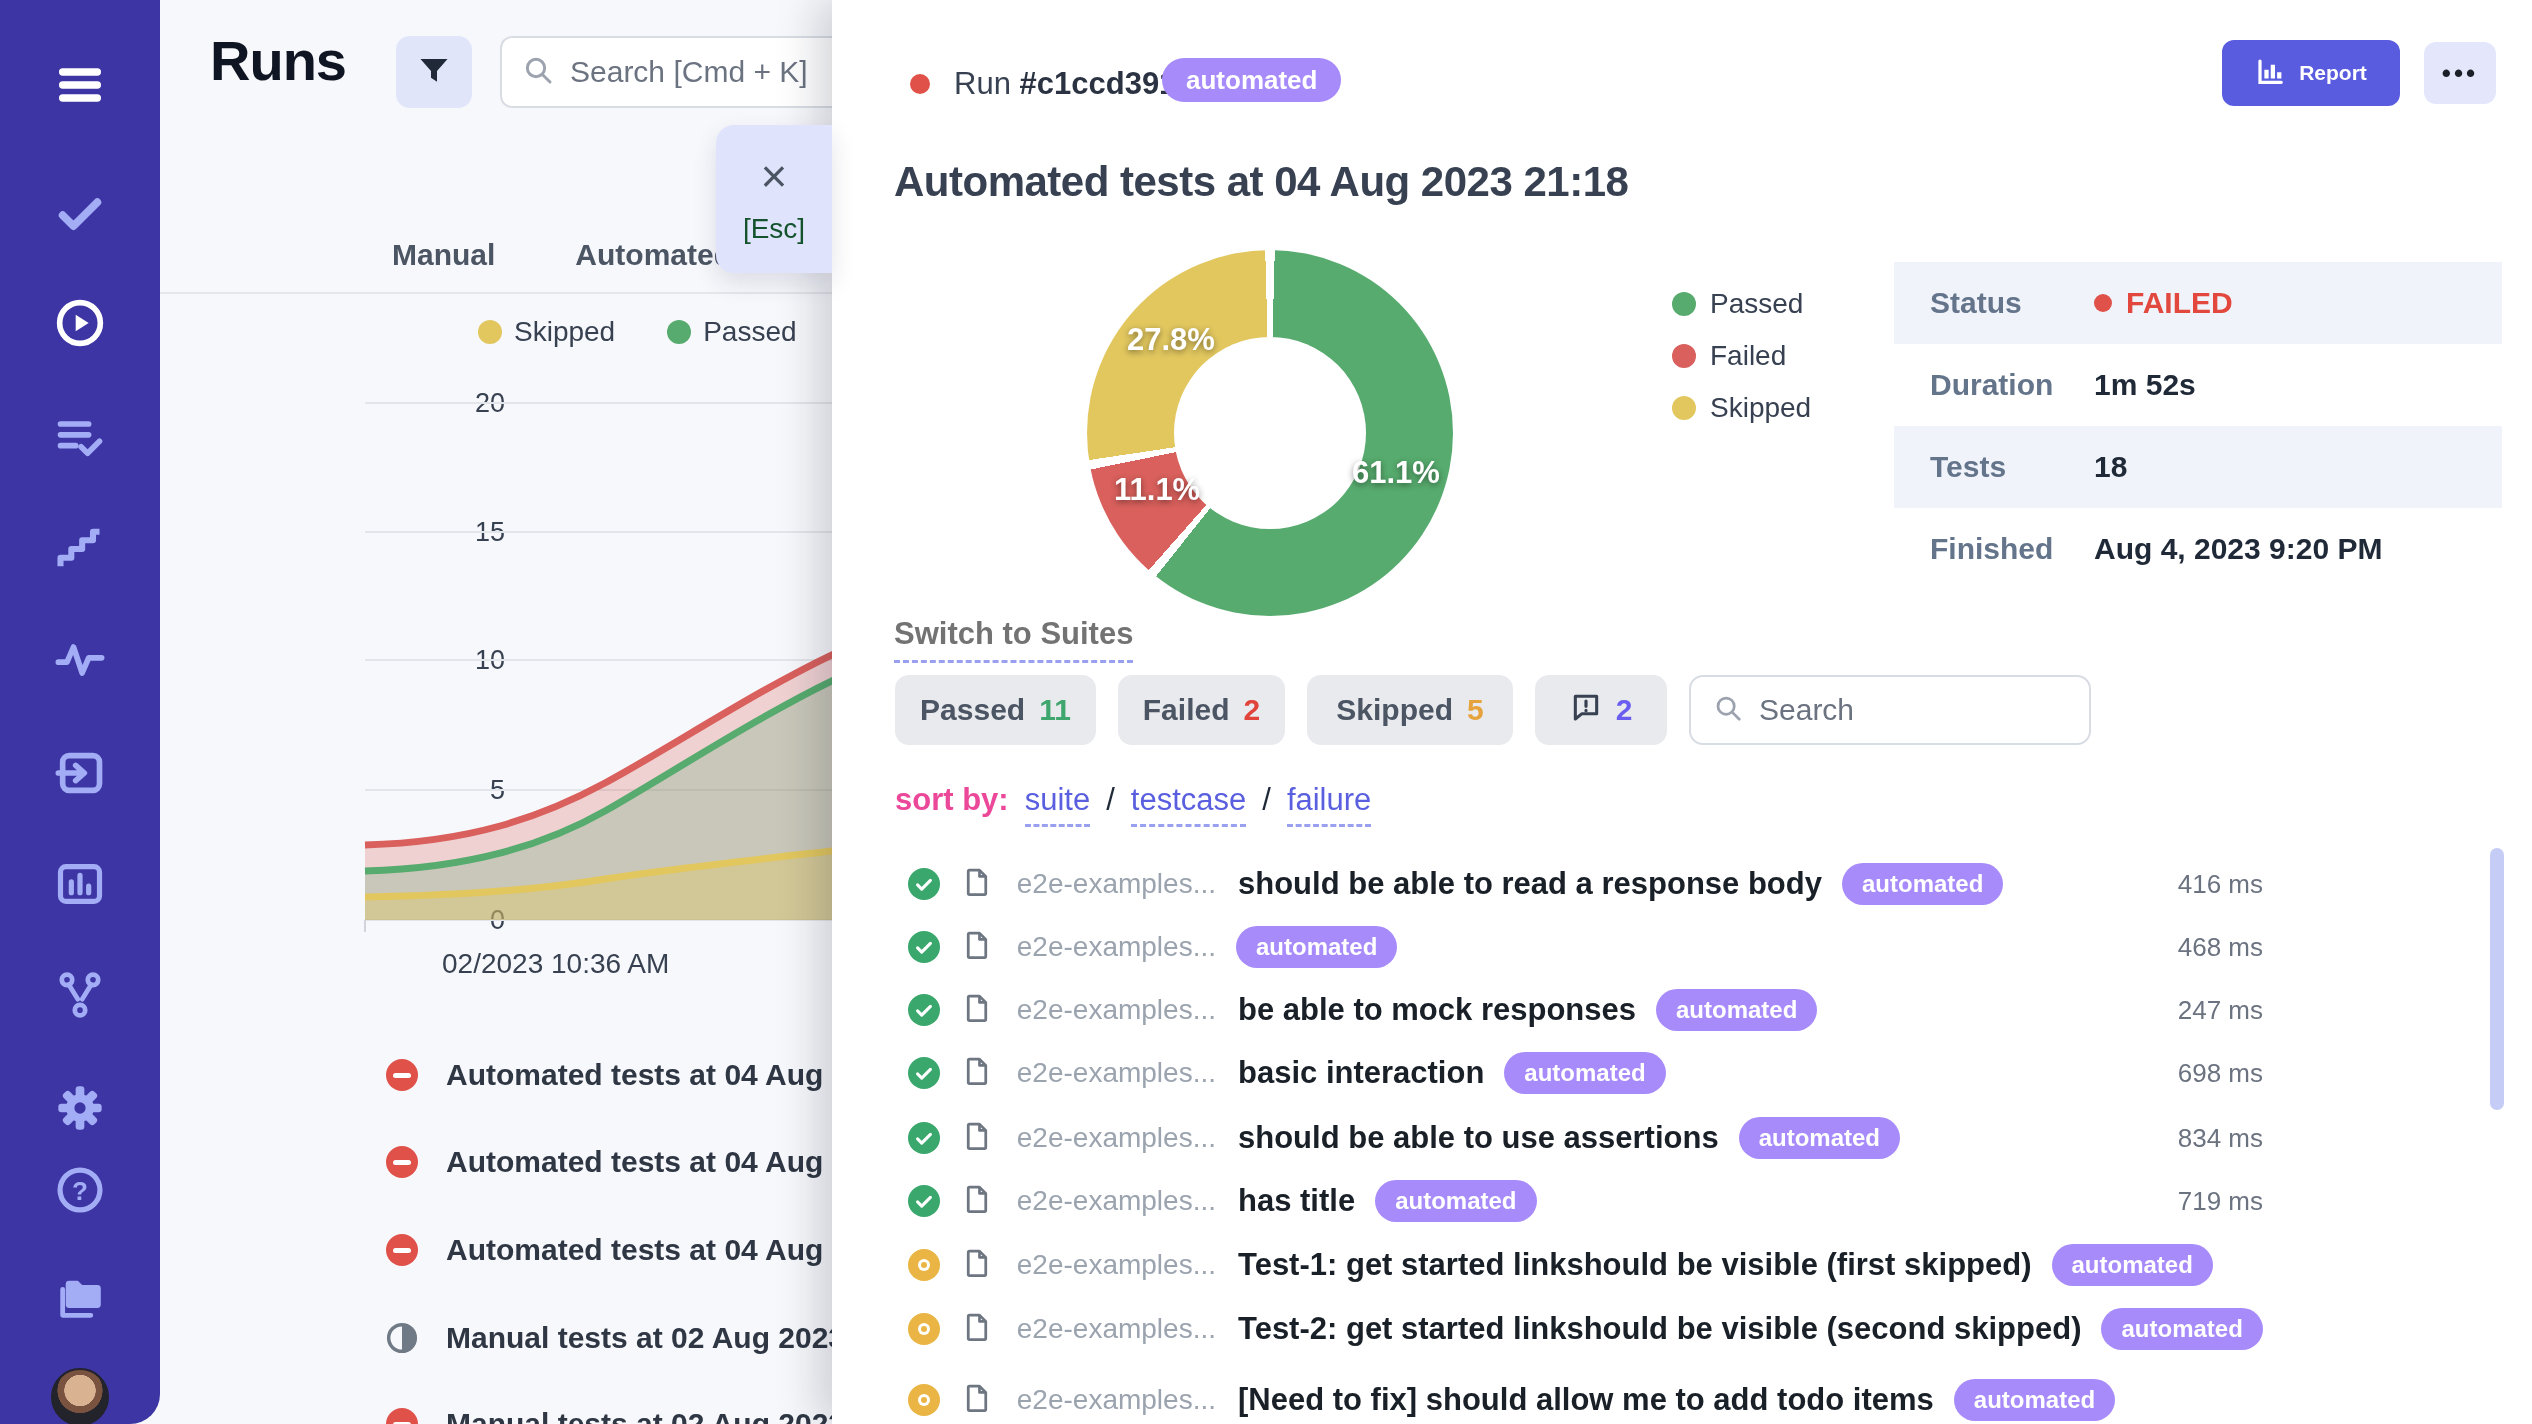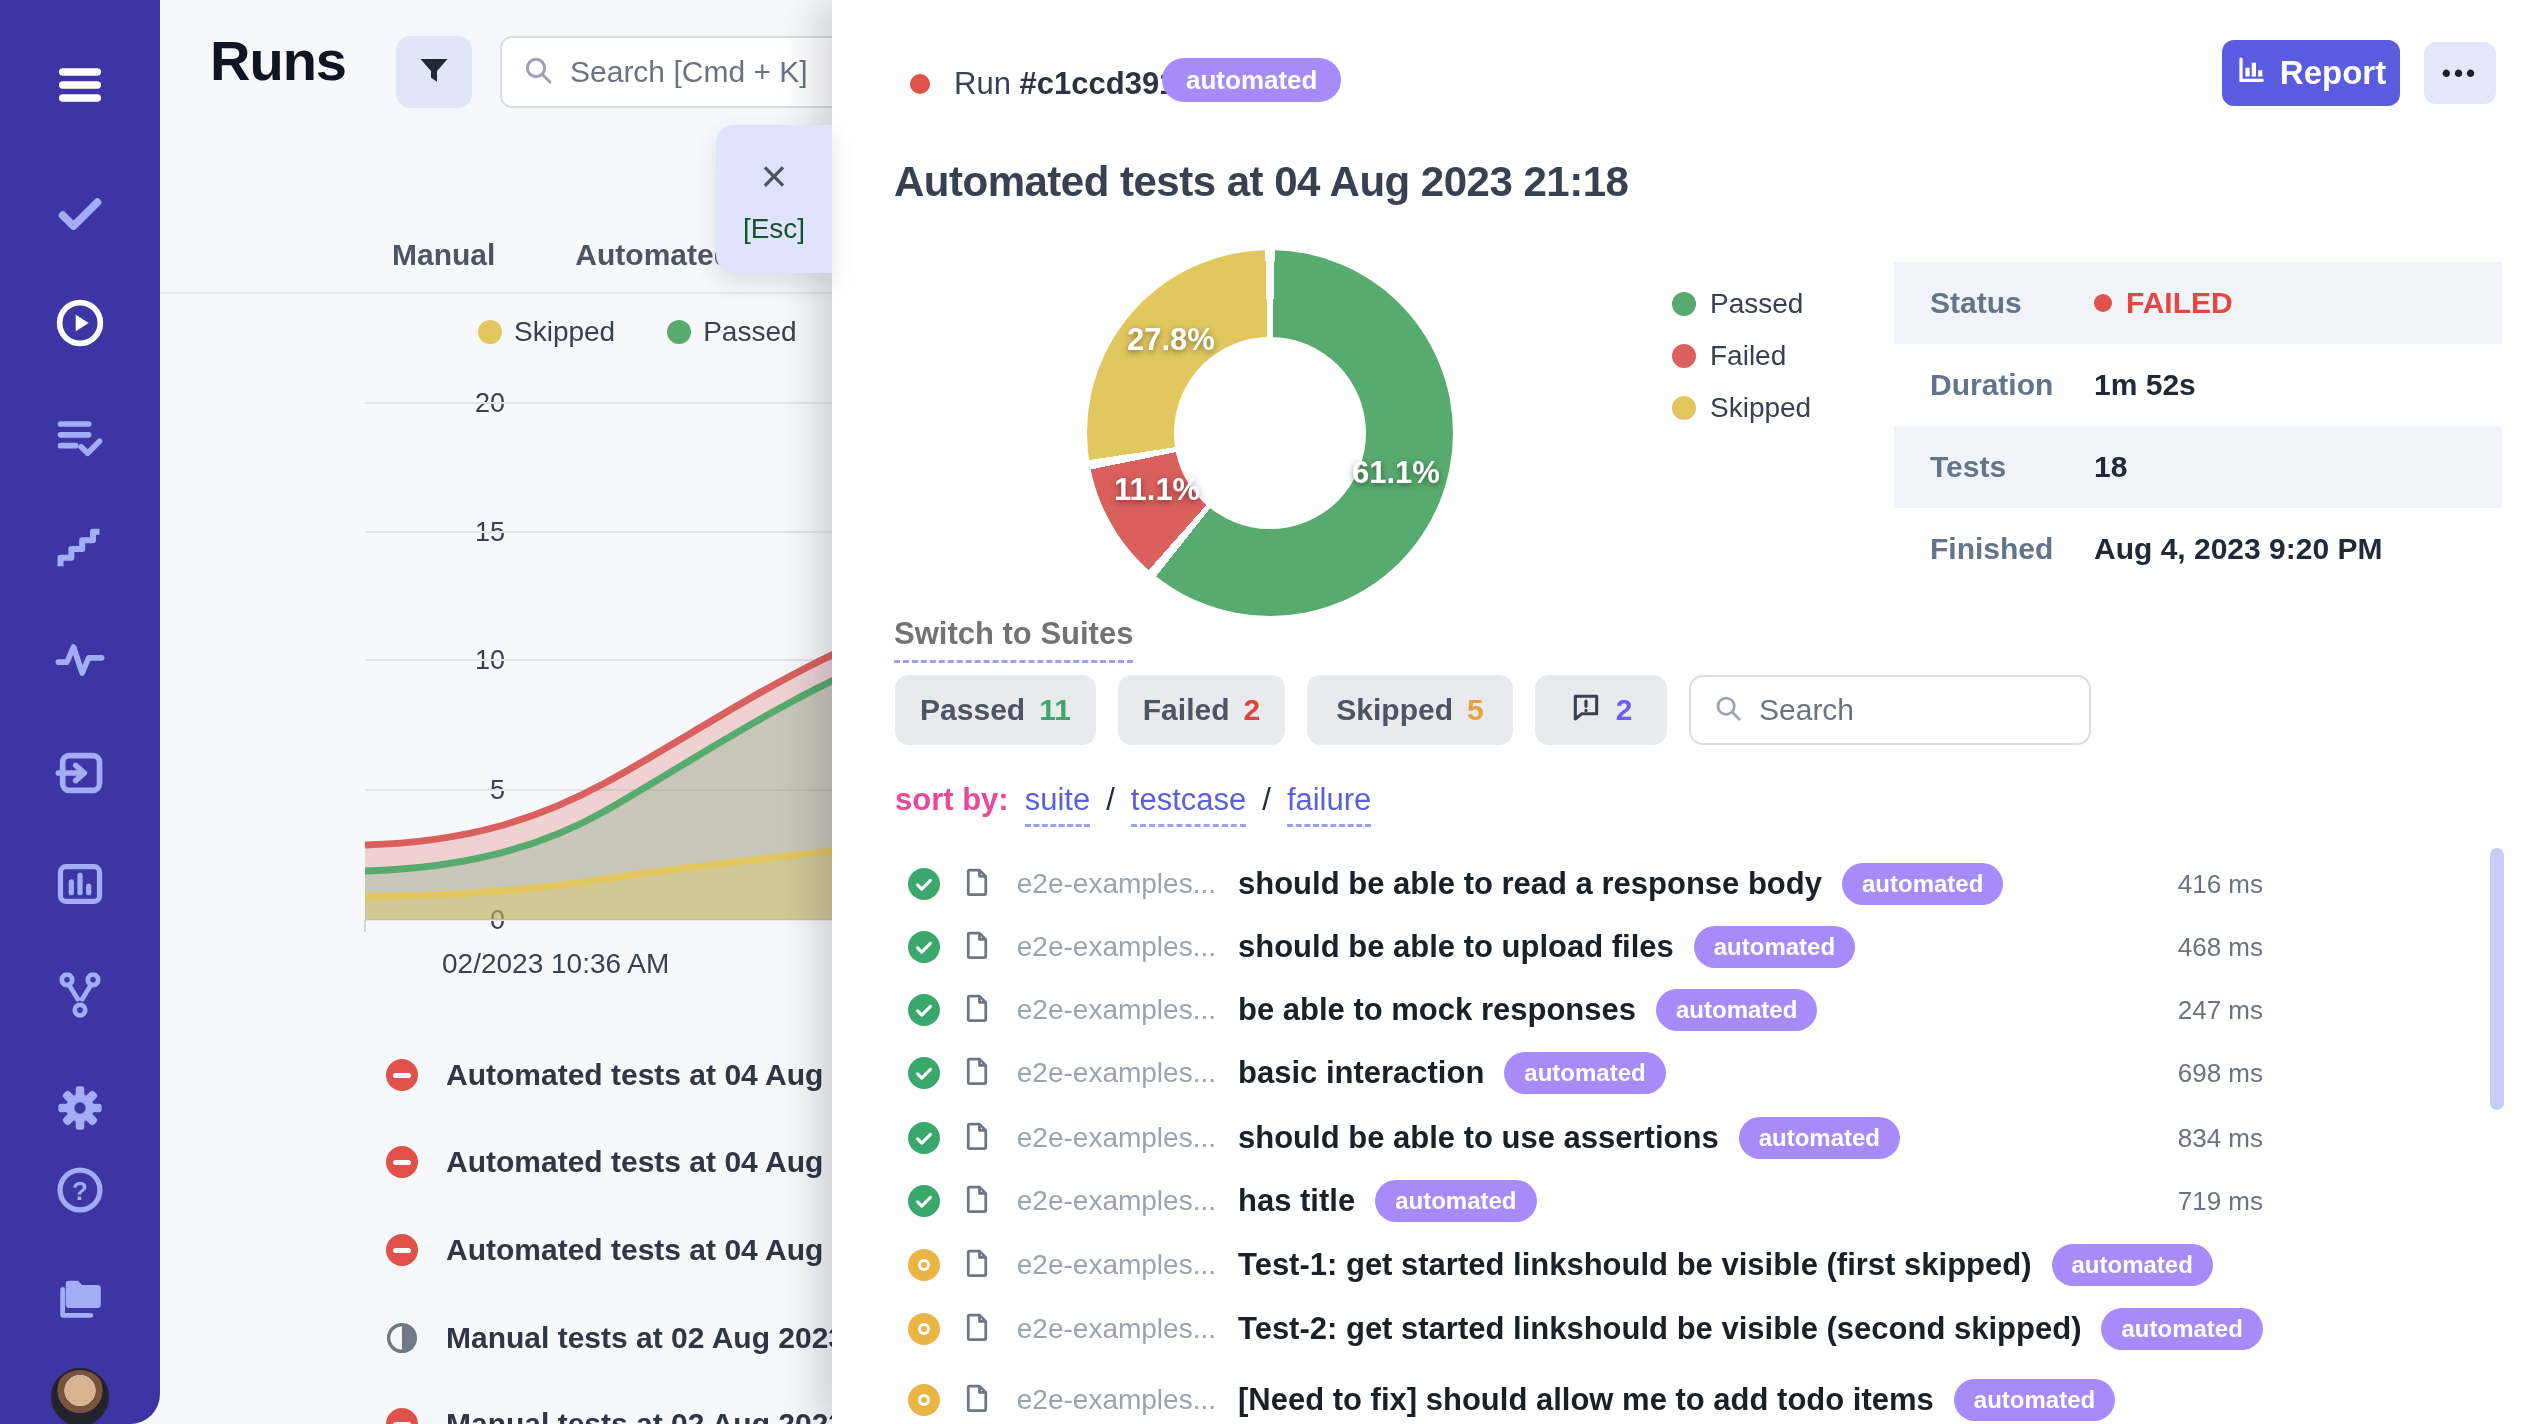--- a/index.html
+++ b/index.html
@@ -56,21 +56,21 @@
 
   
   .main-panel { position:absolute; left:832px; top:0; width:1700px; height:1424px; background:#fff; z-index:2;
                 box-shadow:-14px 0 40px rgba(15,23,42,.18); }
   .mp-dot { position:absolute; left:78px; top:74px; width:20px; height:20px; border-radius:50%; background:#e0514a; }
   .mp-runline { position:absolute; left:122px; top:66px; font-size:31px; color:#374151; }
   .mp-runline b { font-weight:800; color:#2b3342; }
   .mp-badge { position:absolute; left:330px; top:58px; height:44px; background:#a78bfa; color:#fff;
               border-radius:22px; font-size:26px; font-weight:600; display:flex; align-items:center; padding:0 24px; }
   .report-btn { position:absolute; left:1390px; top:40px; width:178px; height:66px; background:#5a5ce0; border:none;
-                border-radius:12px; color:#fff; font-size:33px; font-weight:700; display:flex; align-items:center;
+                border-radius:12px; color:#fff; font-size:21px; font-weight:700; display:flex; align-items:center;
                 justify-content:center; gap:14px; cursor:pointer; font-family:"Liberation Sans",sans-serif; }
   .more-btn { position:absolute; left:1592px; top:42px; width:72px; height:62px; background:#e4e7fb; border:none;
               border-radius:12px; font-size:26px; font-weight:800; color:#1b1f27; letter-spacing:3px; cursor:pointer; }
   .mp-title { position:absolute; left:62px; top:158px; font-size:42px; font-weight:800; color:#374151; letter-spacing:-0.5px; }
 
   .donut { position:absolute; left:255px; top:250px; width:366px; height:366px; border-radius:50%;
            background:conic-gradient(#fff 0deg 1.5deg, #57ab6e 1.5deg 218.5deg, #fff 218.5deg 221.5deg,
                       #d9605c 221.5deg 258.5deg, #fff 258.5deg 261.5deg, #e2c75f 261.5deg 358.5deg, #fff 358.5deg 360deg); }
   .donut-hole { position:absolute; left:342px; top:337px; width:192px; height:192px; border-radius:50%; background:#fff; }
   .pct { position:absolute; font-size:31px; font-weight:800; color:#fff; text-shadow:0 2px 6px rgba(0,0,0,.45); }
@@ -440,21 +440,20 @@
       <span class="t-status ts-pass">
           <svg width="22" height="22" viewBox="0 0 24 24">
             <path d="M5 13l4.5 4.5L19 8" stroke="#fff" stroke-width="3.4" fill="none" stroke-linecap="round" stroke-linejoin="round"></path>
           </svg>
         </span>
       <span class="t-file"><svg width="30" height="30" viewBox="0 0 24 24">
             <path d="M6 2.5h8l5 5V21a1 1 0 01-1 1H6a1 1 0 01-1-1V3.5a1 1 0 011-1z" stroke="#6e7681" stroke-width="2.2" fill="none" stroke-linejoin="round"></path>
             <path d="M14 2.5v5h5" stroke="#6e7681" stroke-width="2.2" fill="none" stroke-linejoin="round"></path>
           </svg></span>
       <span class="t-suite">e2e-examples...</span>
-      <span class="t-name">should be able to upload files</span>
       <span class="t-badge">automated</span>
       <span class="t-dur">468 ms</span>
     </div>
     <div class="test-row" style="top:978px">
       <span class="t-status ts-pass">
           <svg width="22" height="22" viewBox="0 0 24 24">
             <path d="M5 13l4.5 4.5L19 8" stroke="#fff" stroke-width="3.4" fill="none" stroke-linecap="round" stroke-linejoin="round"></path>
           </svg>
         </span>
       <span class="t-file"><svg width="30" height="30" viewBox="0 0 24 24">

